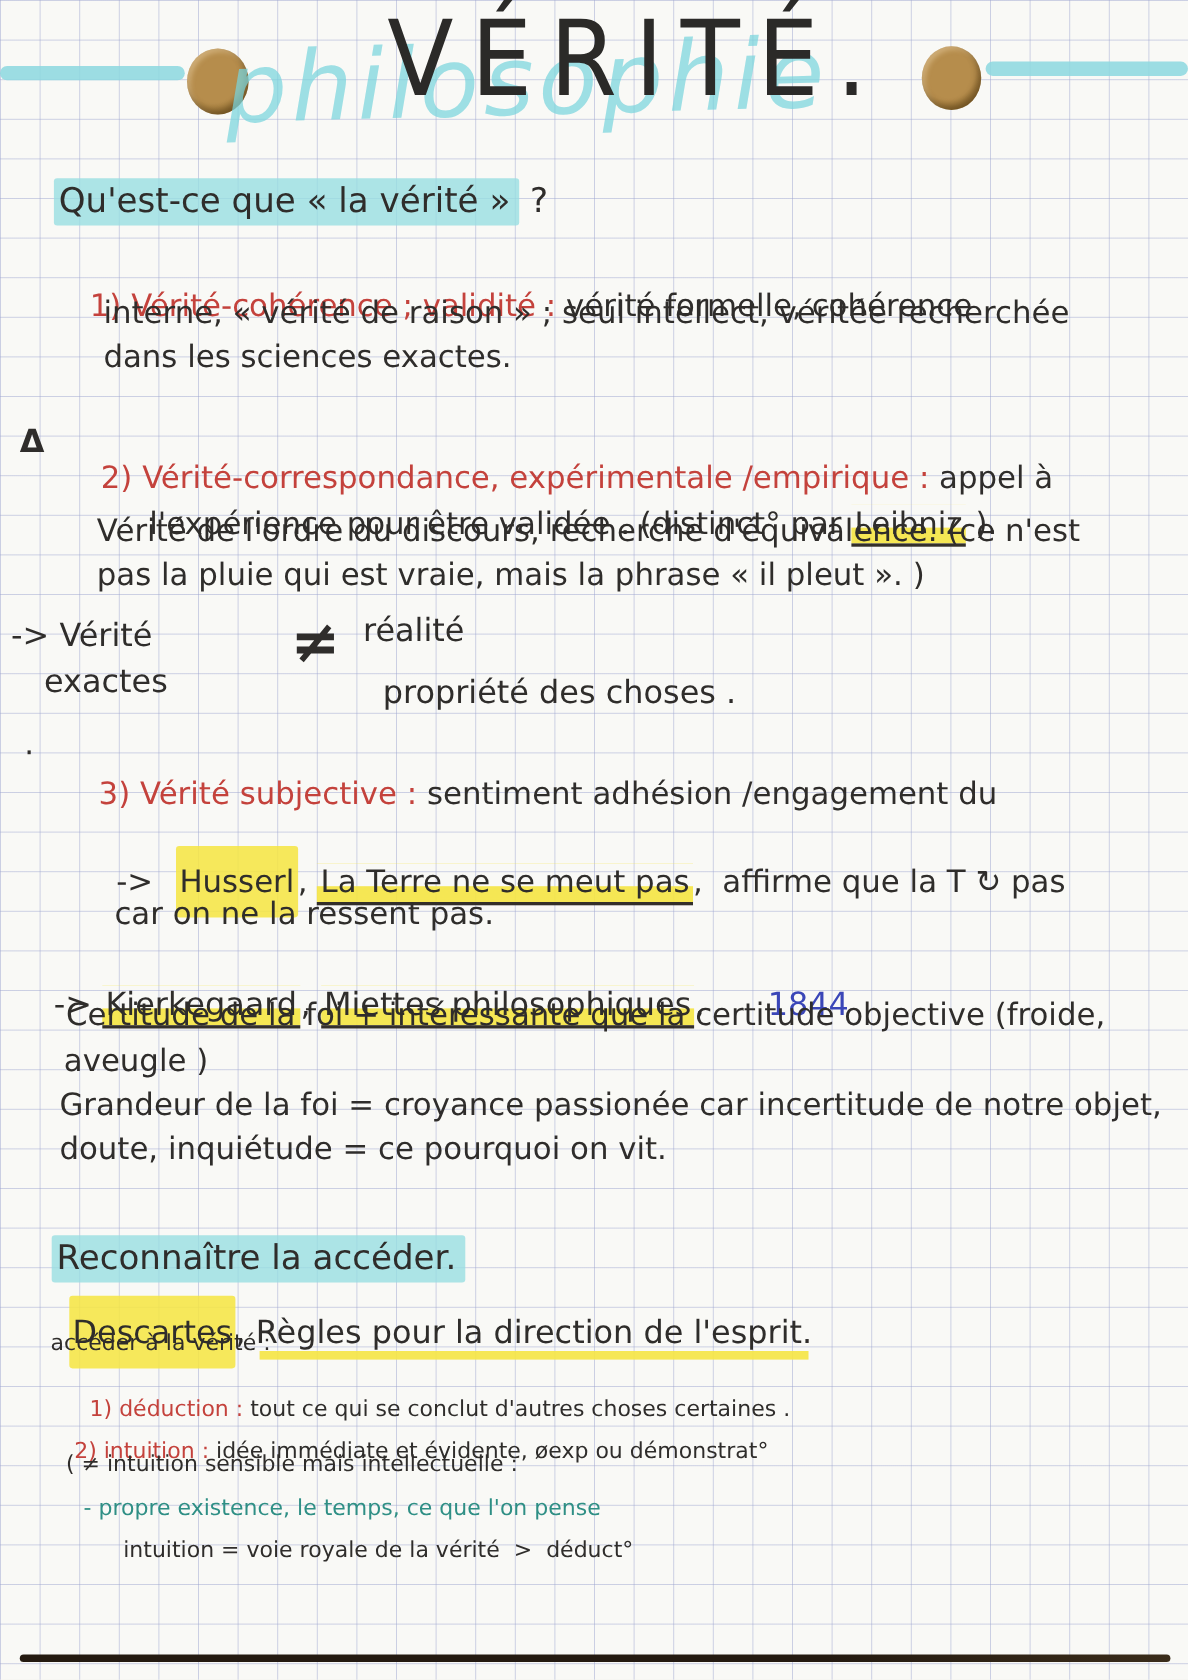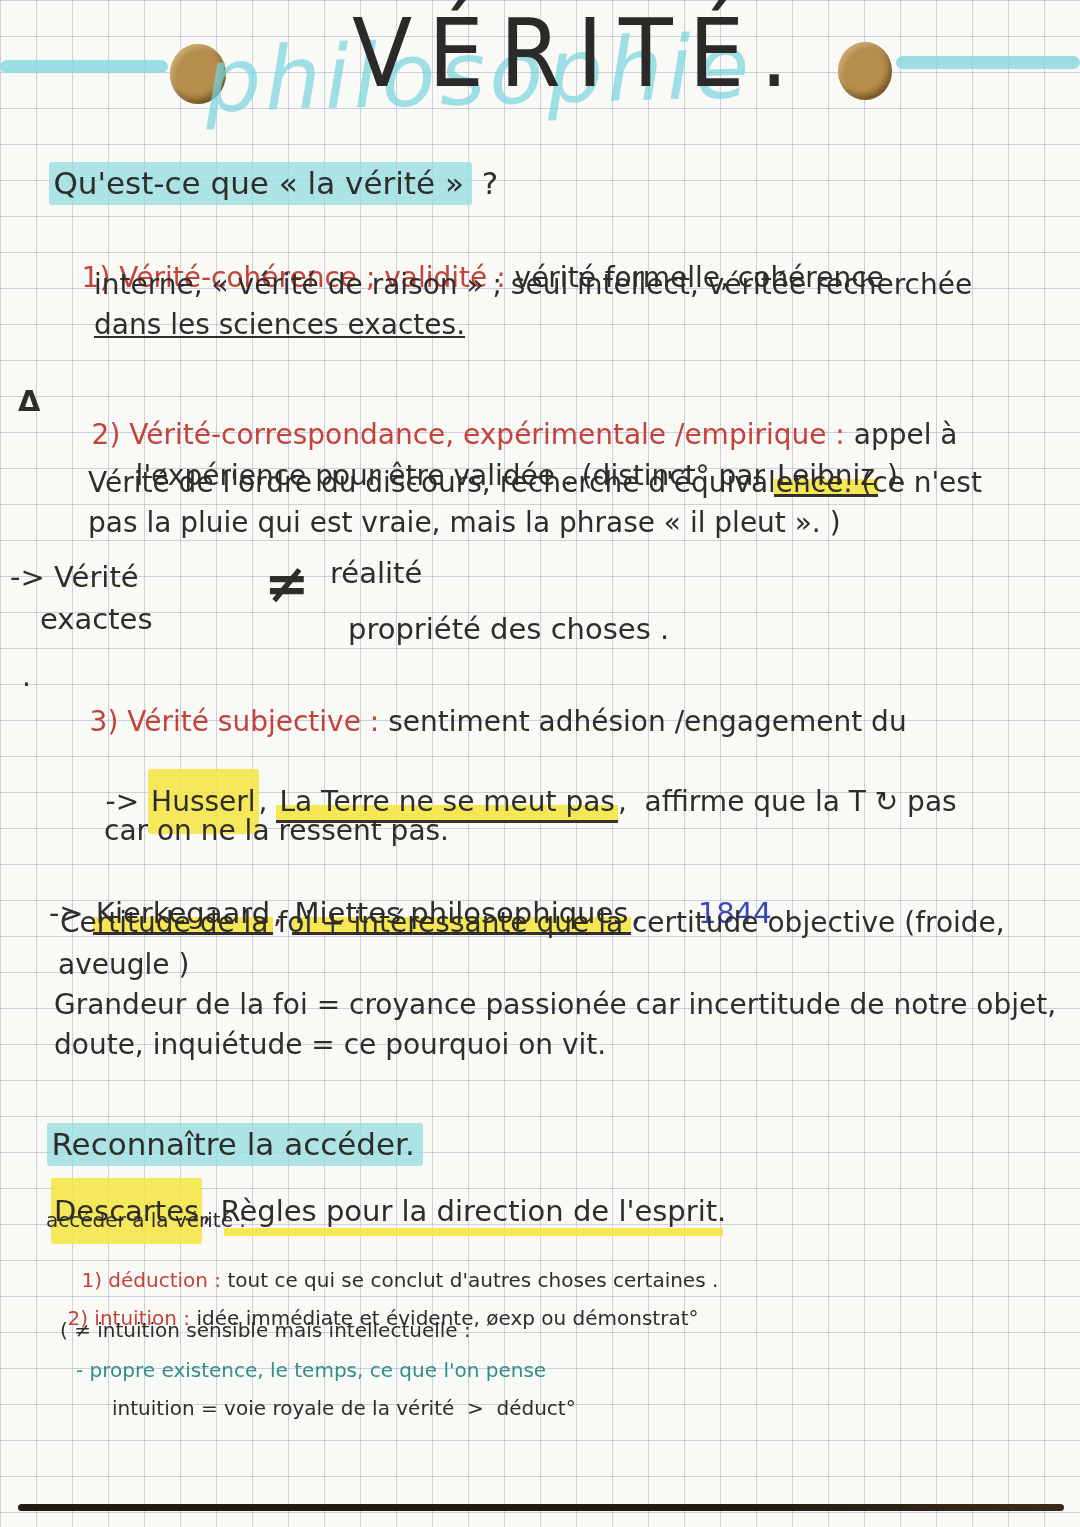--- a/index.html
+++ b/index.html
@@ -16,21 +16,21 @@
     color:#2f2d2b;
   }
 
   .abs { position:absolute; white-space:pre; }
   .red  { color:#c4423c; }
   .blue { color:#3a46b8;padding-left:48px; }
   .teal { color:#2f8f85; }
 
   
   .hl-cyan  { background:rgba(150,222,226,.78); padding:3px 8px 4px 4px; border-radius:3px; }
-  .hl-yell  { background:rgba(245,229,70,.88); padding:16px 3px; border-radius:3px; }
+  .hl-yell  { background:rgba(245,229,70,.88); padding:16px 3px; border-radius:3px;margin-left:12px; }
   .quote-hl {
     background:linear-gradient(to top, rgba(245,229,70,.92) 0 42%, rgba(245,229,70,0) 42%);
     border-bottom:3px solid #332f2a; padding:0 3px 2px 3px;text-align:right;
   }
   .ul-marker { box-shadow:0 11px 0 -3px rgba(245,229,70,.92); }
 
   
   .deco-line {
     position:absolute; height:13px; border-radius:7px;
     background:rgba(140,216,223,.85);
@@ -81,21 +81,21 @@
   </div>
 
   <div class="abs fs31" style="left:10px; top:129px;">
     <span class="hl-cyan">Qu'est-ce que « la vérité »</span><span> ?</span>
   </div>
 
   <div class="abs fs28" style="left:46px; top:228px;">
     <span class="red">1) Vérité-cohérence ; validité : </span><span>vérité formelle, cohérence</span>
   </div>
   <div class="abs fs28" style="left:94px; top:268px;">interne, « vérité de raison » ; seul intellect, véritée recherchée</div>
-  <div class="abs fs28" style="left:94px; top:308px;text-decoration:underline;">dans les sciences exactes.</div>
+  <div class="abs fs28" style="left:94px; top:308px;">dans les sciences exactes.</div>
 
   <div class="abs fs29" style="left:18px; top:384px; font-weight:bold;">Δ</div>
   <div class="abs fs28" style="left:56px; top:385px;">
     <span class="red">2) Vérité-correspondance, expérimentale /empirique : </span><span>appel à</span>
   </div>
   <div class="abs fs28" style="left:100px; top:426px;">
     <span>l'expérience pour être validée . (distinct° par </span><span class="quote-hl">Leibniz</span><span> ).</span>
   </div>
   <div class="abs fs28" style="left:88px; top:466px;">Vérité de l'ordre du discours, recherche d'équivalence. (ce n'est</div>
   <div class="abs fs28" style="left:88px; top:506px;">pas la pluie qui est vraie, mais la phrase « il pleut ». )</div>

